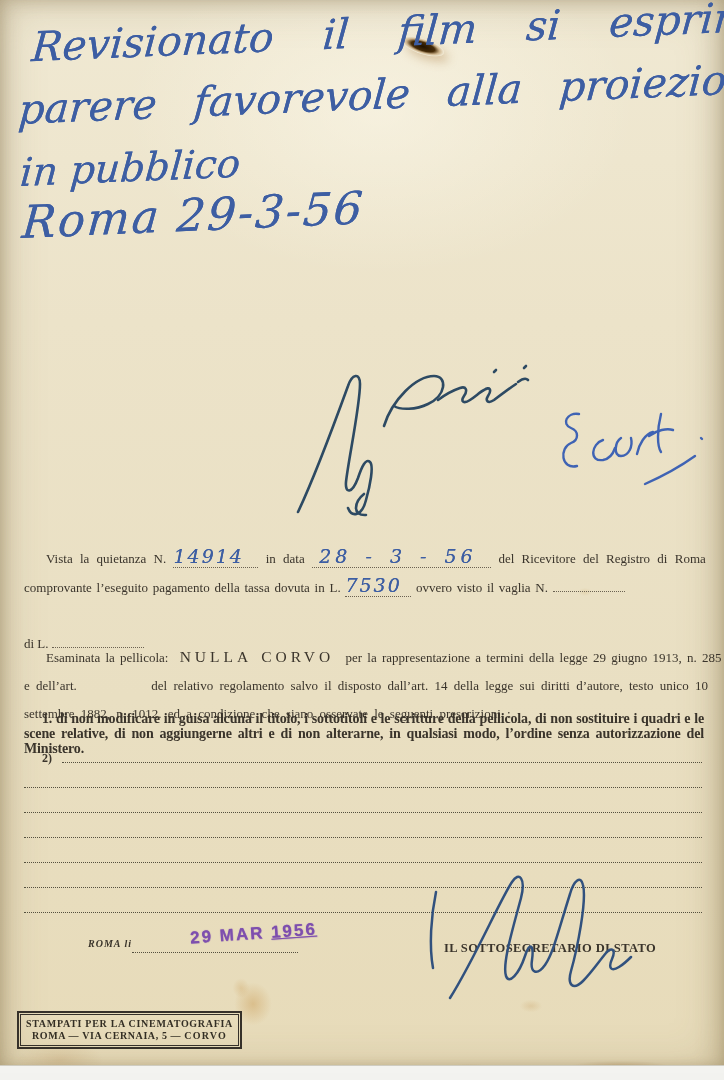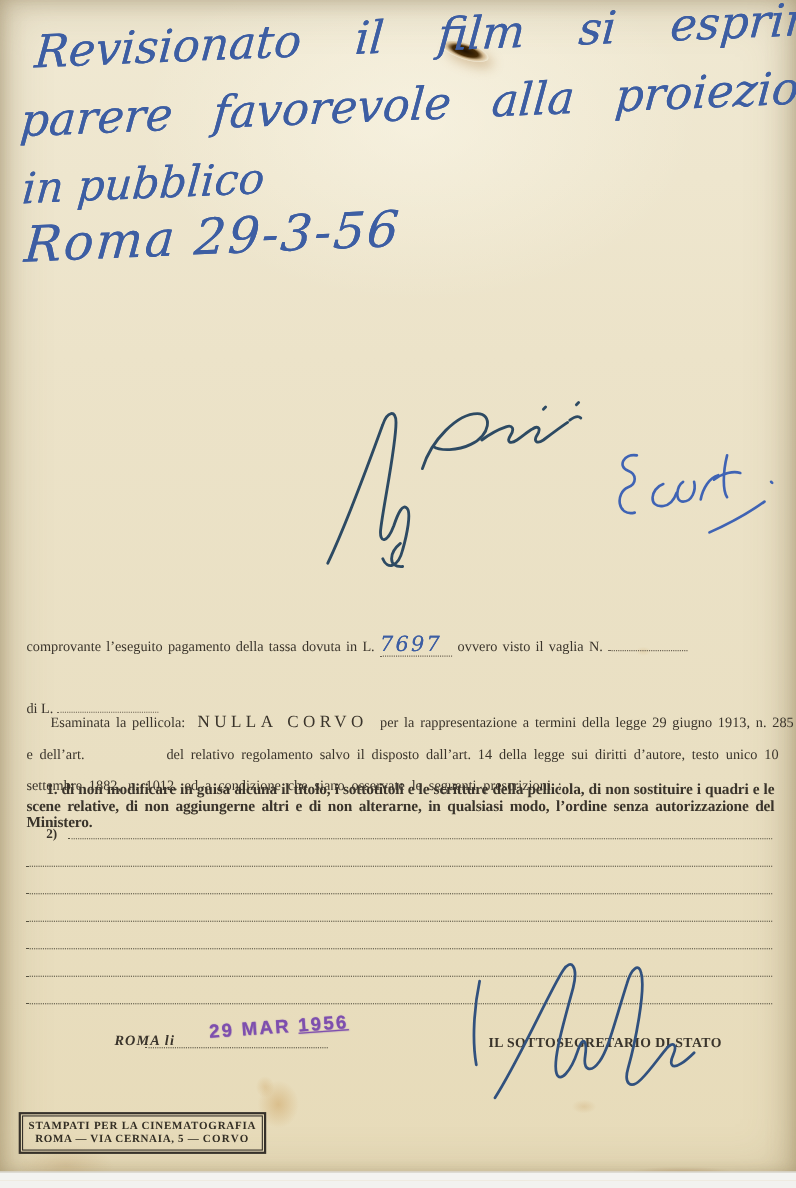--- a/index.html
+++ b/index.html
@@ -47,21 +47,21 @@
     font-size:14px;line-height:15px;letter-spacing:-.15px;text-align:justify;text-indent:18px;}
   
   .rules{position:absolute;left:24px;top:744px;width:678px;}
   .rule-row{position:relative;height:25px;}
   .rule-row .dots{position:absolute;left:0;right:0;bottom:6px;border-bottom:1px dotted #55503f;}
   .rule-row.first .dots{left:38px;}
   .item2{position:absolute;left:18px;bottom:3px;font-weight:bold;font-size:12px;color:#3a342b;}
   
   .date-row{position:absolute;left:0;top:930px;width:724px;height:30px;}
   .roma-li{position:absolute;left:88px;top:8px;font-weight:bold;font-style:italic;
-    font-size:13px;letter-spacing:1px;color:#3a342b;margin-left:16px;}
+    font-size:10px;letter-spacing:1px;color:#3a342b;}
   .date-dots{position:absolute;left:132px;top:22px;width:166px;border-bottom:1px dotted #55503f;}
   .stamp{position:absolute;left:190px;top:-6px;transform:rotate(-4deg);color:#7e4fae;
     font-family:"Liberation Sans",sans-serif;font-weight:bold;font-size:17px;letter-spacing:2px;
     text-shadow:0 0 1px rgba(126,79,174,.65), .5px .5px 0 rgba(126,79,174,.35);white-space:nowrap;}
   .stamp .yr{text-decoration:underline;}
   .sig-title{position:absolute;left:444px;top:941px;font-weight:bold;font-size:12.5px;
     letter-spacing:.4px;color:#3a342b;white-space:nowrap;}
   
   .imprint{position:absolute;left:17px;top:1011px;width:221px;border:2px solid #36312a;background:transparent;}
   .imprint-inner{border:1px solid #36312a;margin:1px;padding:3px 4px 4px;text-align:center;color:#332e24;}
@@ -101,23 +101,30 @@
       <path d="M 58 54 C 46 58 44 76 58 74 C 64 73 68 68 70 62"></path>
       <path d="M 76 52 C 70 56 68 70 76 70 C 84 70 88 60 86 52"></path>
       <path d="M 92 68 C 94 58 100 48 108 46"></path>
       <path d="M 116 28 C 112 44 112 60 116 66"></path>
       <path d="M 104 50 C 112 44 122 42 128 44"></path>
       <path d="M 100 98 C 118 90 136 80 150 70"></path>
       <path d="M 156 52 l 1 1"></path>
     </g>
   </svg>
 
+  <div class="pline" style="top:551px;padding-left:22px;word-spacing:4px">
+    <span>Vista la quietanza N.</span>
+    <span class="fill"><span class="hwv">14914</span>&nbsp;&nbsp;</span>
+    <span>in data</span>
+    <span class="fill">&nbsp;<span class="hwv" style="letter-spacing:4px">28 - 3 - 56</span>&nbsp;&nbsp;</span>
+    <span>del Ricevitore del Registro di Roma</span>
+  </div>
   <div class="pline" style="top:580px;word-spacing:1.5px">
     <span>comprovante l’eseguito pagamento della tassa dovuta in L.</span>
-    <span class="fill"><span class="hwv">7697</span>&nbsp;&nbsp;</span>
+    <span class="fill"><span class="hwv">7530</span>&nbsp;&nbsp;</span>
     <span>ovvero visto il vaglia N.</span>
     <span class="blank" style="width:72px"></span>
   </div>
   <div class="pline" style="top:636px">
     <span>di L.</span>
     <span class="blank" style="width:92px"></span>
   </div>
 
   <div class="pline" style="top:649px;padding-left:22px;word-spacing:2px">
     <span>Esaminata la pellicola:</span>

